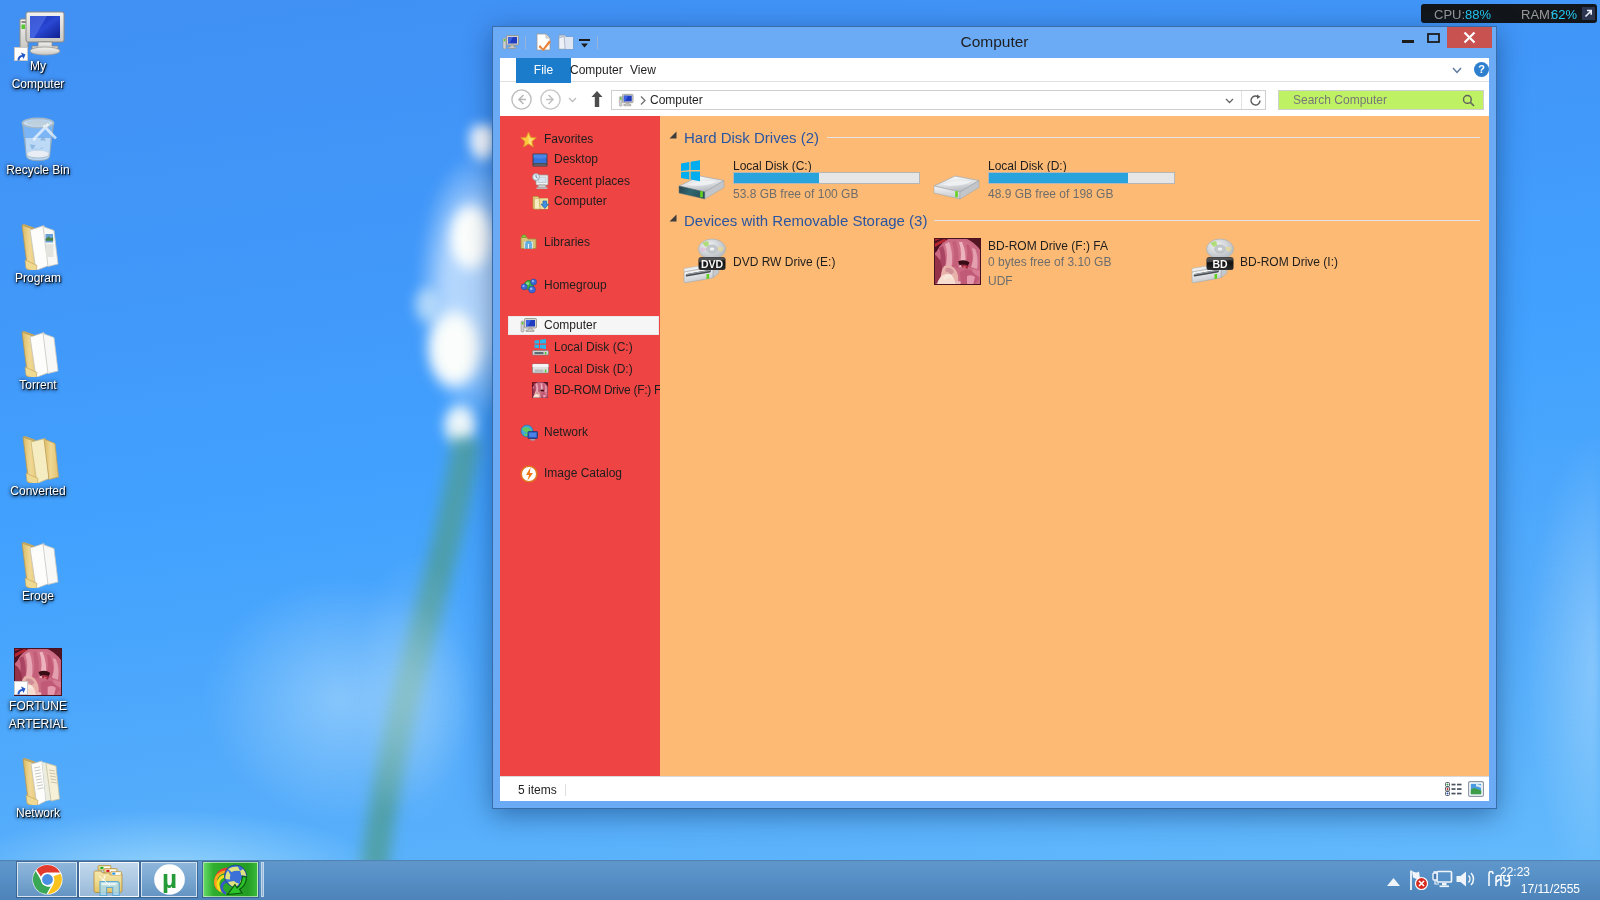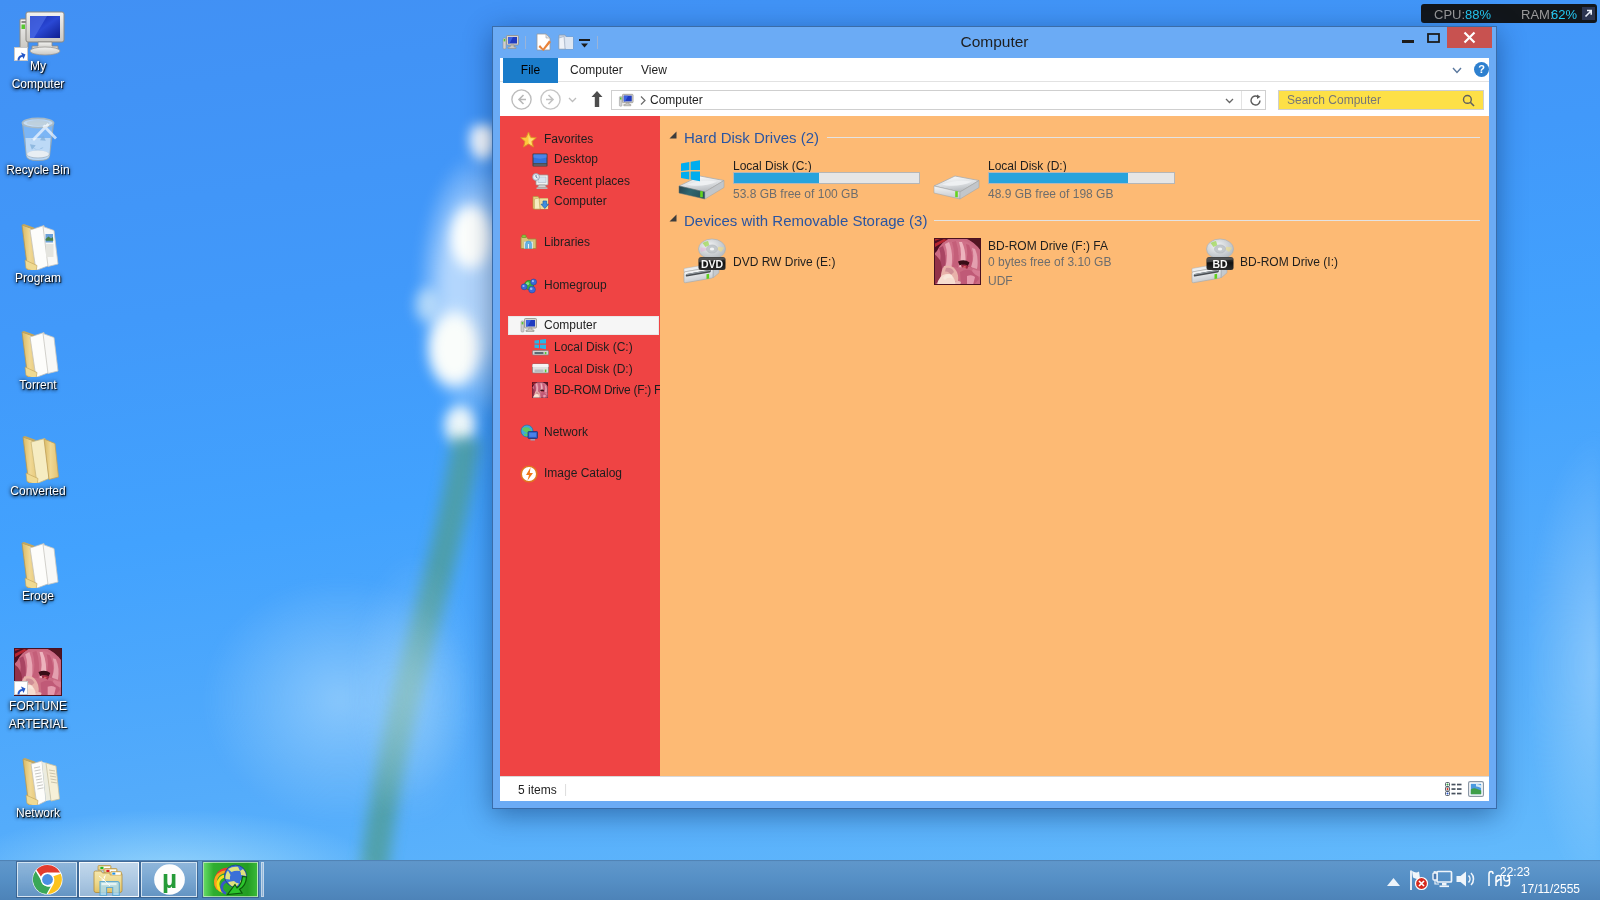--- a/index.html
+++ b/index.html
@@ -28,25 +28,25 @@
 #cpuw{position:absolute;left:1421px;top:4px;width:176px;height:19px;background:rgba(17,17,17,.96);border-radius:3px;display:flex;align-items:center;font-size:13px;color:#999;padding:0 6px}
 #cpuw .cy{color:#25c9f2}
 
 #win{position:absolute;left:492px;top:26px;width:1005px;height:783px;background:#6babf5;border:1px solid #3a6ca8;box-shadow:0 6px 26px rgba(0,30,80,.45)}
 #titlebar{position:absolute;left:0;top:0;right:0;height:31px}
 #wtitle{position:absolute;left:0;right:0;top:6px;text-align:center;font-size:15.5px;color:#1e1e1e}
 #capbtns{position:absolute;left:0;top:0;right:0;height:22px}
 
 #content{position:absolute;left:7px;right:7px;top:31px;bottom:7px;background:#fff}
 #ribbonrow{position:absolute;left:0;right:0;top:0;height:24px;background:#fff;border-bottom:1px solid #e2e2e2}
-#filetab{position:absolute;left:3px;top:0;width:55px;height:32px;background:#1a7cca;color:#000000;font-size:12px;text-align:center;line-height:24px}
+#filetab{position:absolute;left:16px;top:0;width:55px;height:32px;background:#1a7cca;color:#ffffff;font-size:12px;text-align:center;line-height:24px}
 .rtab{position:absolute;top:0;height:24px;font-size:12px;color:#1e1e1e;line-height:24px}
 #addrrow{position:absolute;left:0;right:0;top:25px;height:33px;background:#fff}
 #addrbox{position:absolute;left:111px;top:7px;width:655px;height:20px;border:1px solid #cfcfcf;background:#fff;font-size:12px}
-#searchbox{position:absolute;left:778px;top:7px;width:206px;height:20px;border:1px solid #cfcfcf;background:#fde047;font-size:12px;color:#777;line-height:18px;padding-left:8px}
+#searchbox{position:absolute;left:778px;top:7px;width:206px;height:20px;border:1px solid #cfcfcf;background:#bef264;font-size:12px;color:#777;line-height:18px;padding-left:14px}
 #mainarea{position:absolute;left:0;right:0;top:58px;bottom:25px;background:#fff}
 #navpane{position:absolute;left:0;top:0;width:160px;bottom:0;background:#ef4444;overflow:hidden}
 .nitem{position:absolute;font-size:12px;color:#1e1e1e;white-space:nowrap}
 .nitem svg,.nitem .nic{position:absolute;left:0;top:0}
 #mainpane{position:absolute;left:160px;right:0;top:0;bottom:0;background:#fdba74}
 .ghead{position:absolute;font-size:15px;color:#2a55a2;white-space:nowrap}
 .gline{position:absolute;height:1px;background:#e3e3e3}
 .tlabel{position:absolute;font-size:12px;color:#1e1e1e;white-space:nowrap}
 .tsub{position:absolute;font-size:12px;color:#6d6d6d;white-space:nowrap}
 .pbar{position:absolute;height:12px;border:1px solid #b6b6b6;background:#e6e6e6}
@@ -282,21 +282,21 @@
   <div class="abs" style="left:954px;top:0;width:45px;height:21px;background:#c85250">
     <svg class="abs" style="left:16px;top:4px" width="13" height="13" viewBox="0 0 13 13">
           <path d="M1.5 1.5 L11.5 11.5 M11.5 1.5 L1.5 11.5" stroke="#fff" stroke-width="2.2"></path>
         </svg>
   </div>
  </div>
  <div id="content">
   <div id="ribbonrow">
    <div id="filetab">File</div>
    <div class="rtab" style="left:70px">Computer</div>
-   <div class="rtab" style="left:141px">View</div>
+   <div class="rtab" style="left:130px">View</div>
    <svg class="abs" style="left:952px;top:9px" width="10" height="7" viewBox="0 0 10 7">
           <path d="M1 1 L5 5.5 L9 1" stroke="#5a789e" stroke-width="1.4" fill="none"></path>
         </svg>
    <div class="abs" style="left:974px;top:4px;width:15px;height:15px;border-radius:50%;background:#2e80cf;color:#fff;font-size:11px;font-weight:bold;text-align:center;line-height:15px">?</div>
   </div>
   <div id="addrrow">
    <svg class="abs" style="left:11px;top:6px" width="21" height="21" viewBox="0 0 21 21">
      <circle cx="10.5" cy="10.5" r="9.6" fill="none" stroke="#bdbdbd" stroke-width="1.4"></circle>
      <path d="M12.5 6 L8 10.5 L12.5 15 M8 10.5 H15" stroke="#b8b8b8" stroke-width="1.6" fill="none"></path>
    </svg>

